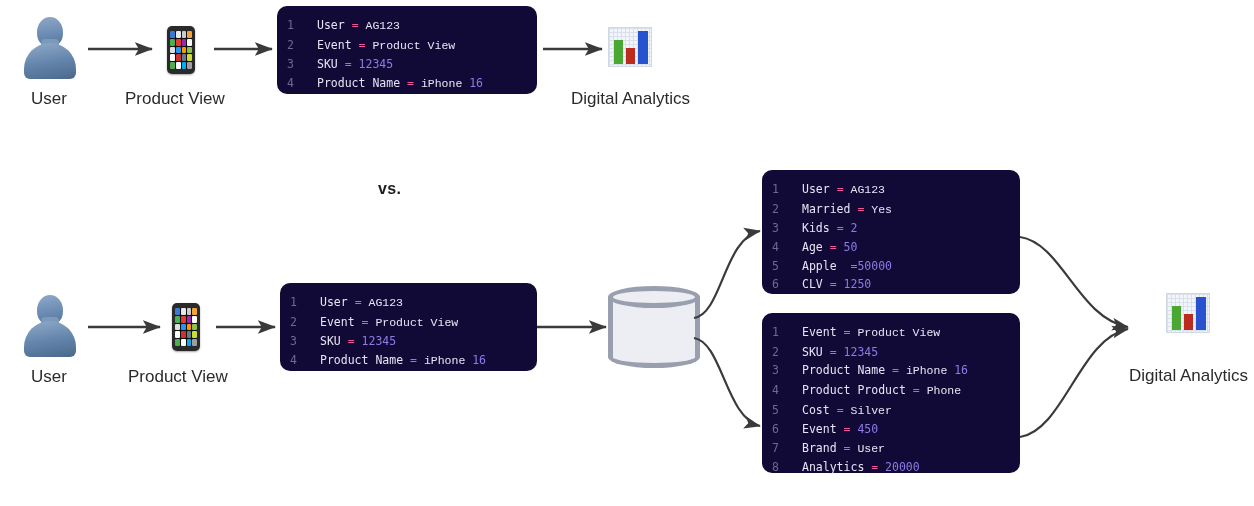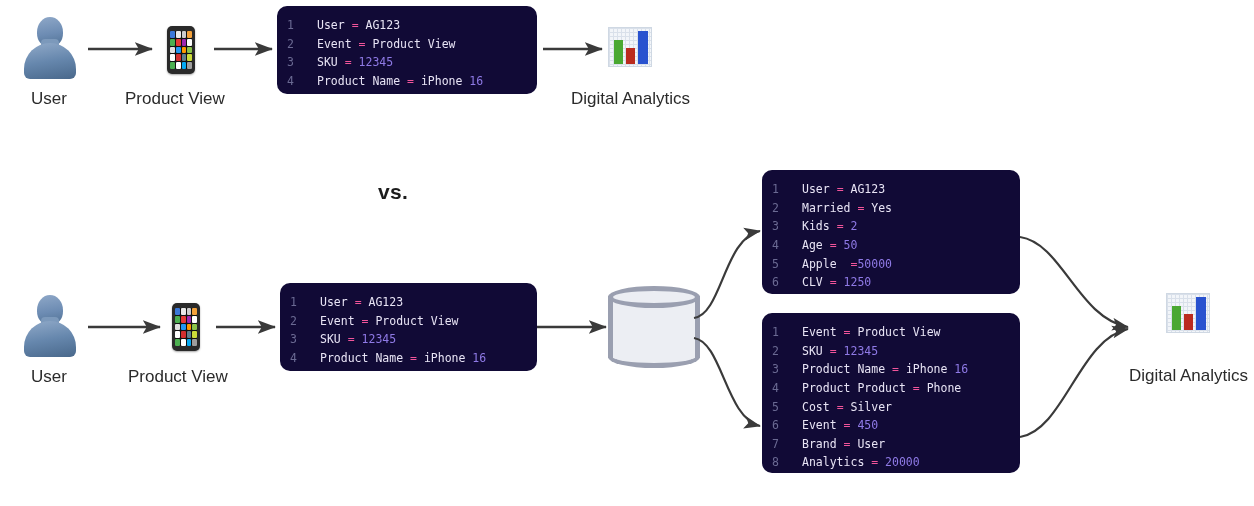--- a/index.html
+++ b/index.html
@@ -38,34 +38,34 @@
     line-height: 1.62;
   }
   .ln {
     color: #6b6a93;
     width: 30px;
     flex: 0 0 30px;
     text-align: left;
   }
   .tok-key { color: #e8e4f5; }
   .tok-eq  { color: #f2559b; padding: 0 0px; }
-  .tok-str { color: #e8e4f5; }
+  .tok-str { color: #e8e4f5; font-family: Liberation Mono, monospace; }
   .tok-num { color: #8f7ae6; }
 
   
   .label {
     position: absolute;
     color: #2b2b2b;
     font-size: 17px;
     white-space: nowrap;
   }
   .vs-label {
     position: absolute;
     font-weight: bold;
-    font-size: 21px;
+    font-size: 16px;
     color: #1c1c1c;
     letter-spacing: .3px;
   }
 
   
   .person {
     position: absolute;
     width: 56px; height: 62px;
   }
   .person .head {

